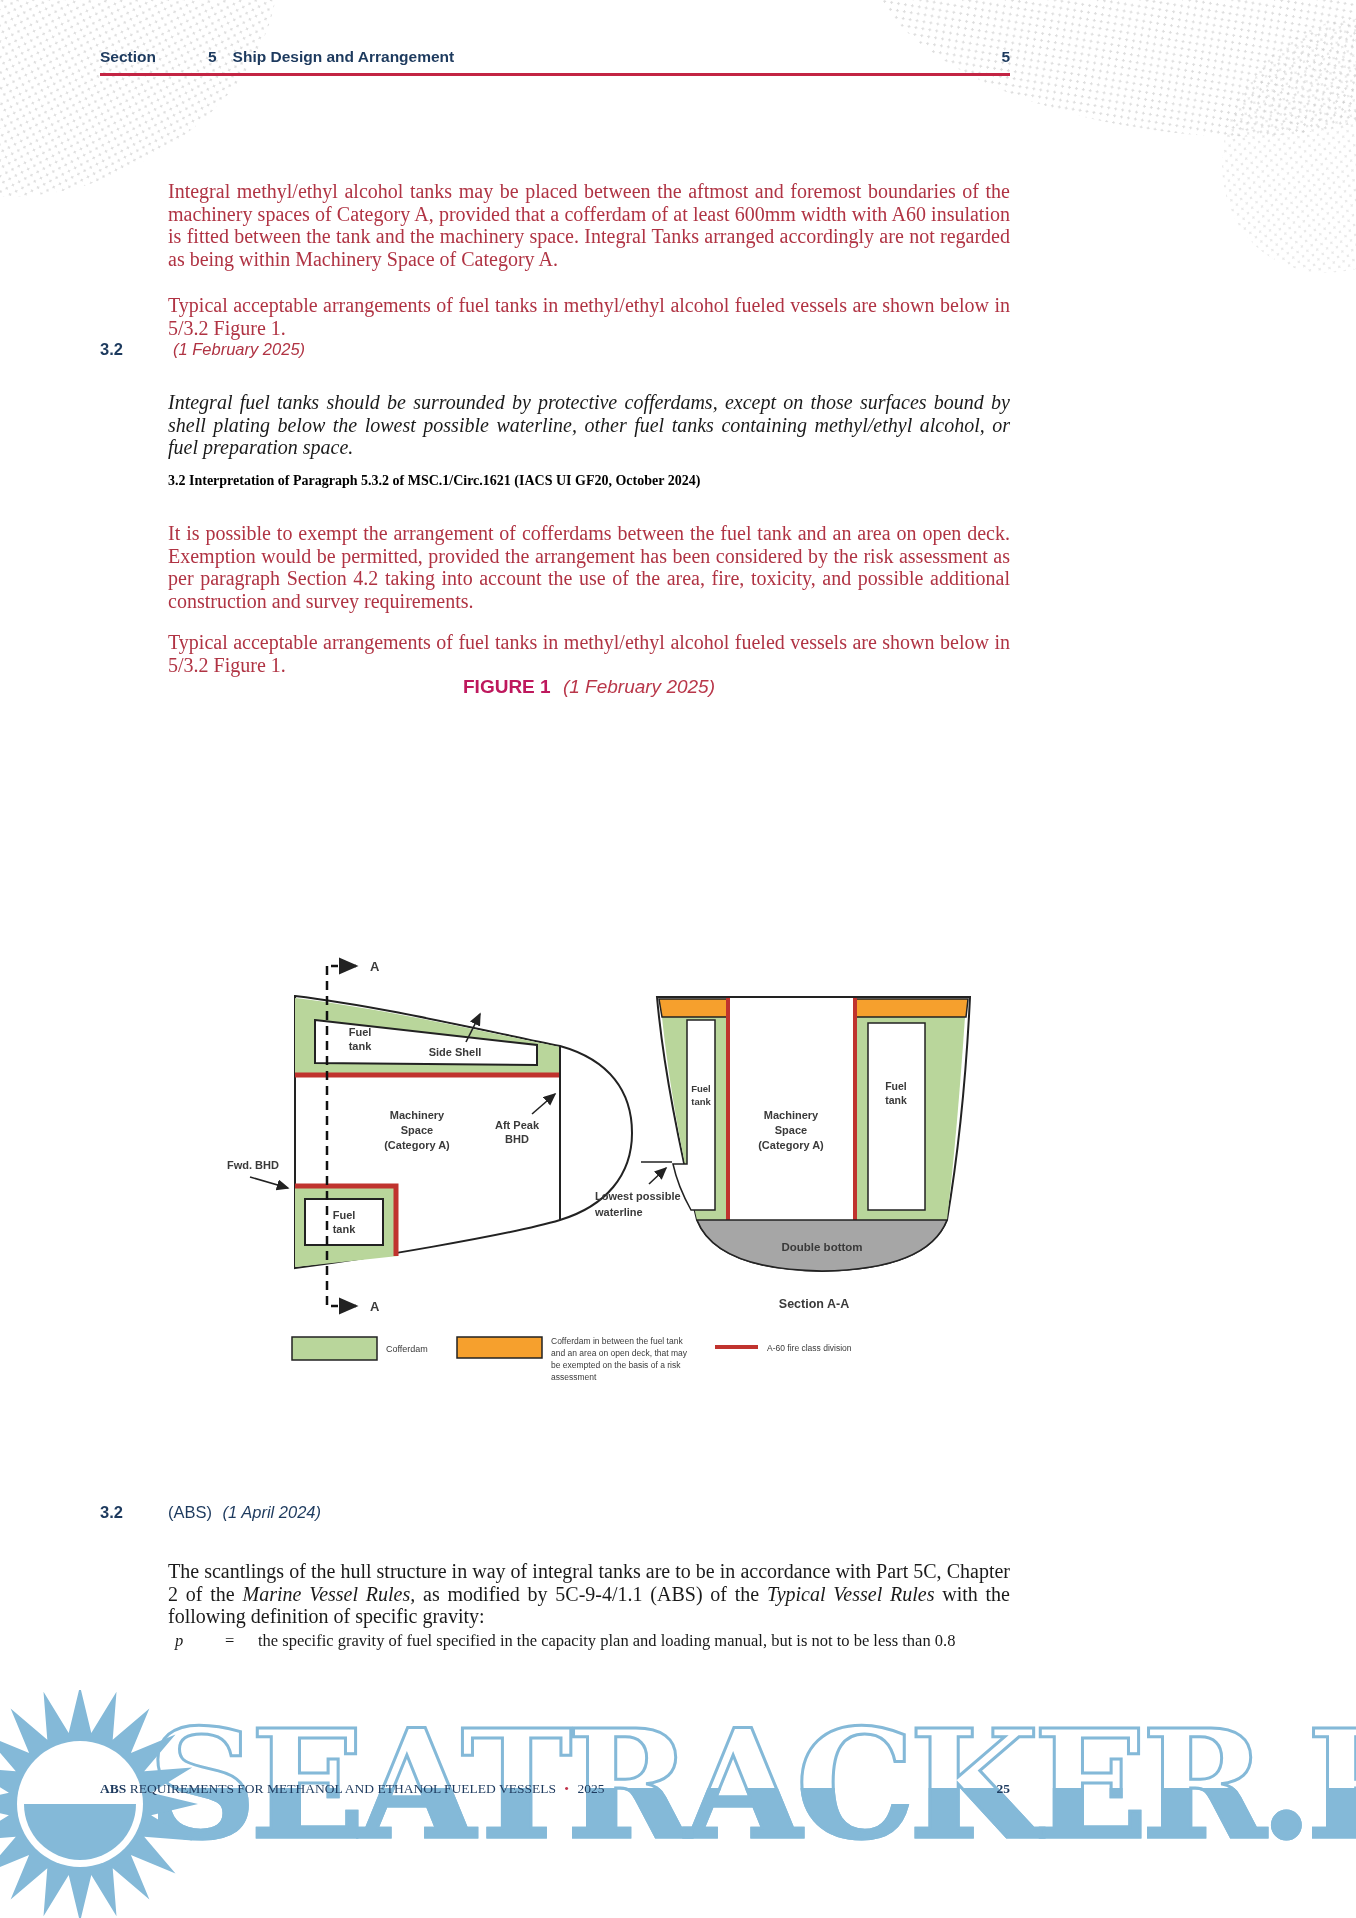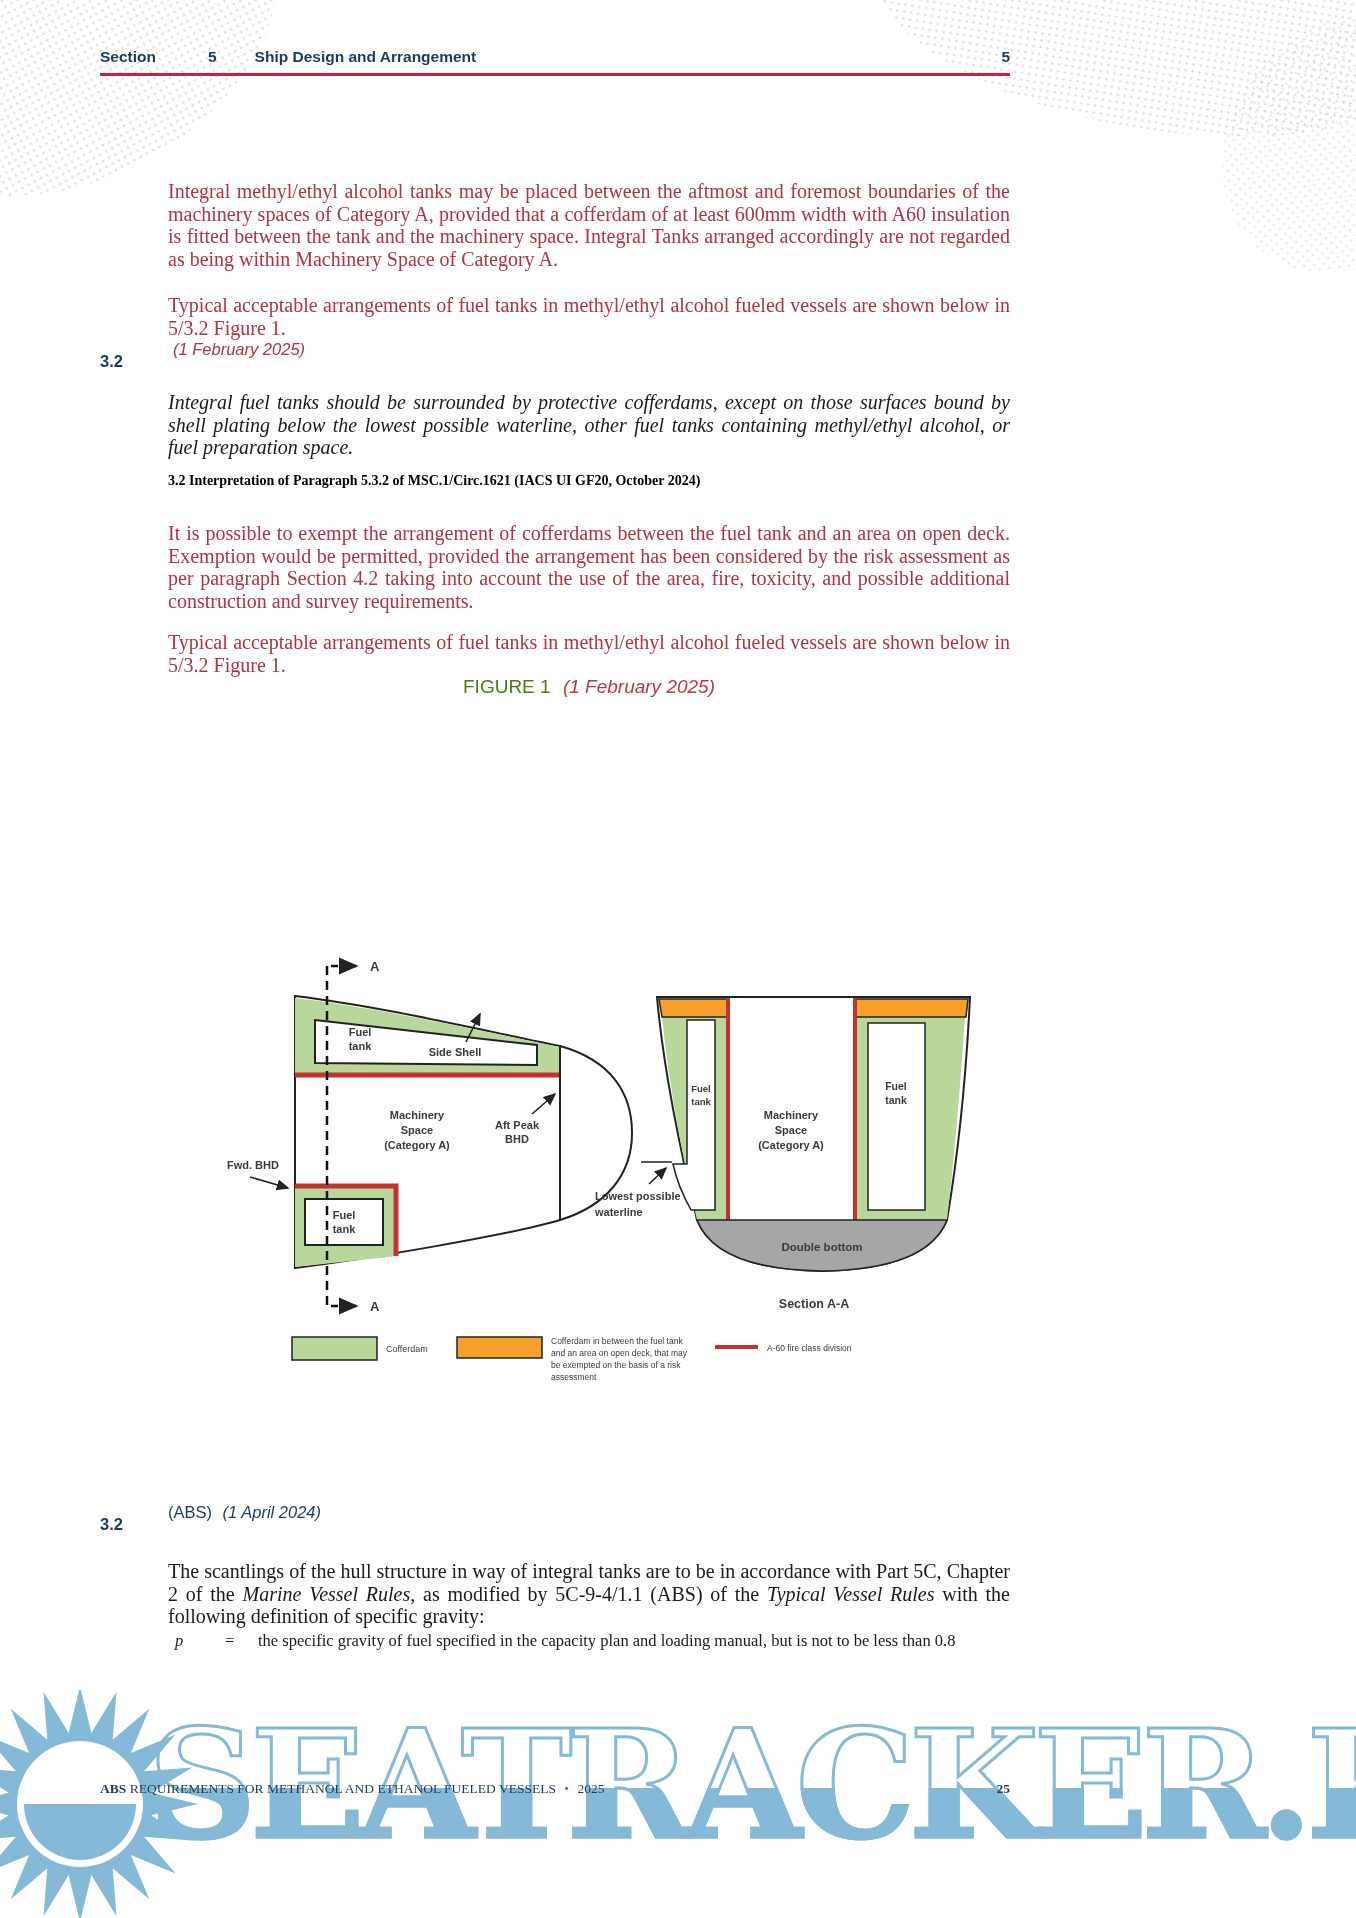--- a/index.html
+++ b/index.html
@@ -8,40 +8,40 @@
   
   .wave{position:absolute;background-image:radial-gradient(circle,#bdbdbd 1px,transparent 1.4px);
         background-size:7px 7px;border-radius:50%;z-index:1;}
   #wave-tl{left:-150px;top:-130px;width:440px;height:310px;transform:rotate(-28deg);opacity:.5;}
   #wave-tr{left:870px;top:-120px;width:580px;height:250px;transform:rotate(9deg);opacity:.5;}
   #wave-r{left:1230px;top:10px;width:230px;height:270px;transform:rotate(38deg);opacity:.35;}
   
   #header{position:absolute;left:100px;top:48px;width:910px;display:flex;align-items:baseline;
           font-family:"Liberation Sans",sans-serif;font-weight:bold;font-size:15.5px;color:#1d3a5e;z-index:2;}
   #header .sec-num{margin-left:52px;}
-  #header .sec-title{margin-left:38px;text-align:right;}
+  #header .sec-title{margin-left:16px;text-align:right;}
   #header .pg{margin-left:auto;}
   #header-rule{position:absolute;left:100px;top:73px;width:910px;height:3px;background:#c32443;z-index:2;}
   
   .para{position:absolute;left:168px;width:842px;font-size:20px;line-height:22.6px;
         text-align:justify;color:#b03343;z-index:2;}
   .para.black{color:#1a1a1a;}
   .h-num{position:absolute;left:100px;font-family:"Liberation Sans",sans-serif;font-weight:bold;
-         font-size:16.5px;color:#1d3a5e;z-index:2;margin-top:12px;}
+         font-size:16.5px;color:#1d3a5e;z-index:2;}
   .h-date-red{position:absolute;left:173px;font-family:"Liberation Sans",sans-serif;font-style:italic;
          font-size:16.5px;color:#b03343;z-index:2;}
   #interp-heading{position:absolute;left:168px;width:842px;font-weight:bold;font-size:14px;
          color:#000000;z-index:2;}
   #abs-heading{position:absolute;left:168px;font-family:"Liberation Sans",sans-serif;font-size:16.5px;
          color:#1d3a5e;z-index:2;}
   #abs-heading .b{font-weight:normal;text-align:right;}
   #abs-heading .i{font-style:italic;margin-left:6px;}
   #figure-title{position:absolute;left:168px;top:676px;width:842px;text-align:center;
          font-family:"Liberation Sans",sans-serif;font-size:19px;z-index:2;}
-  #figure-title .fig-label{font-weight:normal;color:#4d7c0f;}
+  #figure-title .fig-label{font-weight:bold;color:#be185d;}
   #figure-title .fig-date{font-style:italic;color:#b9374a;margin-left:7px;}
   
   #def-row{position:absolute;left:175px;top:1630px;width:840px;font-size:16.5px;line-height:22.6px;
          color:#1a1a1a;z-index:2;}
   #def-symbol{position:absolute;left:0;top:0;font-style:italic;}
   #def-eq{position:absolute;left:50px;top:0;}
   #def-text{position:absolute;left:83px;top:0;width:742px;}
   
   #figure-box{position:absolute;left:210px;top:920px;z-index:2;}
   text{font-family:"Liberation Sans",sans-serif;fill:#3a3a3a;}

